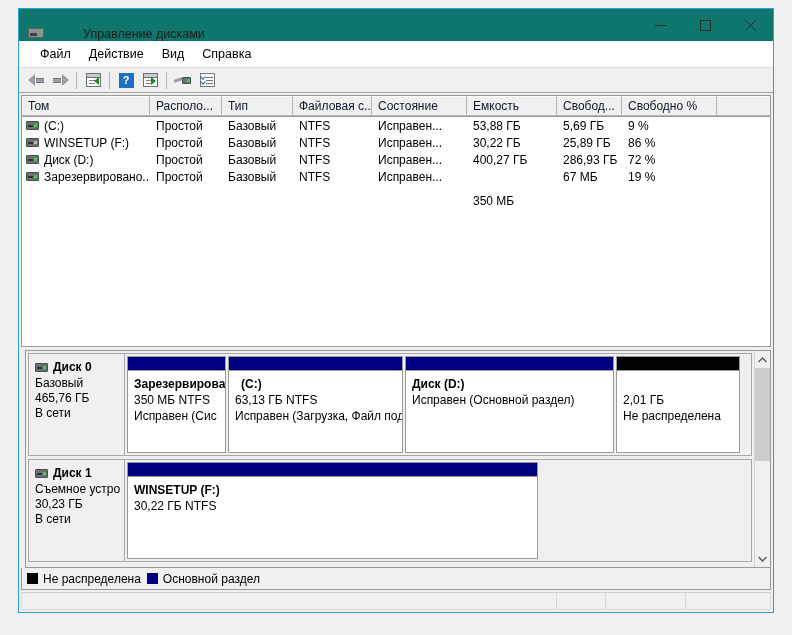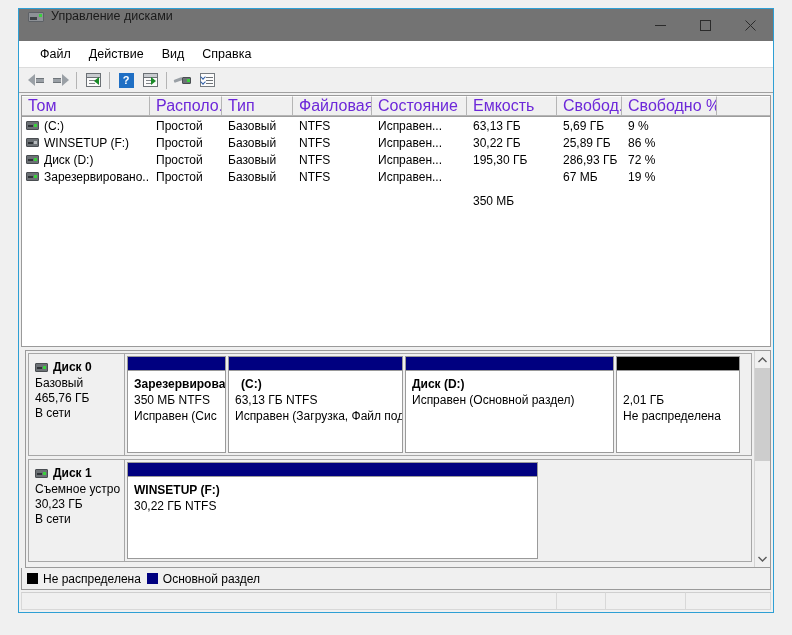--- a/index.html
+++ b/index.html
@@ -15,23 +15,24 @@
     position: absolute;
     left: 18px; top: 8px;
     width: 756px; height: 605px;
     background: #f0f0f0;
     border: 1px solid #2e9fd4;
     display: flex; flex-direction: column;
   }
   
   .titlebar {
     height: 32px; flex: none;
-    background: #737373;
-    display: flex; align-items: flex-start;
+    background: #0f766e;
+    display: flex; align-items: flex-end;
     position: relative;
+    gap: 32px;
   }
   .app-icon {
     width: 16px; height: 16px;
     margin-left: 9px; margin-right: 7px;
     position: relative; flex: none;
   }
   .app-icon .body {
     position: absolute; left: 0; top: 3px;
     width: 16px; height: 10px;
     background: #8d9196;
@@ -176,21 +177,21 @@
     display: flex;
     border-bottom: 1px solid #9c9c9c;
   }
   .col-head .ch {
     background: #f0f0f0;
     border-right: 1px solid #b5b5b5;
     border-top: 1px solid #fdfdfd;
     border-bottom: 1px solid #b5b5b5;
     display: flex; align-items: center;
     padding-left: 6px;
-    font-size: 16px; color: #6d28d9;
+    font-size: 12px; color: #0f172a;
     overflow: hidden; white-space: nowrap;
     flex: none;
   }
   .rows { flex: 1; background: #fff; }
   .row {
     height: 17px; display: flex; align-items: center;
     font-size: 12px;
   }
   .row .cell {
     flex: none; overflow: hidden; white-space: nowrap;
@@ -429,21 +430,21 @@
             <div class="drv-icon">
               <div class="d-slot"></div>
               <div class="d-led"></div>
             </div>
             <span>(C:)</span>
           </div>
           <div class="cell" style="width: 72px;">Простой</div>
           <div class="cell" style="width: 71px;">Базовый</div>
           <div class="cell" style="width: 79px;">NTFS</div>
           <div class="cell" style="width: 95px;">Исправен...</div>
-          <div class="cell" style="width: 90px;">63,13 ГБ</div>
+          <div class="cell" style="width: 90px;">53,88 ГБ</div>
           <div class="cell" style="width: 65px;">5,69 ГБ</div>
           <div class="cell" style="width: 95px;">9 %</div>
         </div>
         <div class="row">
           <div class="cell vol" style="width: 128px;">
             <div class="drv-icon nolled">
               <div class="d-slot"></div>
               <div class="d-led"></div>
             </div>
             <span>WINSETUP (F:)</span>
@@ -461,21 +462,21 @@
             <div class="drv-icon">
               <div class="d-slot"></div>
               <div class="d-led"></div>
             </div>
             <span>Диск (D:)</span>
           </div>
           <div class="cell" style="width: 72px;">Простой</div>
           <div class="cell" style="width: 71px;">Базовый</div>
           <div class="cell" style="width: 79px;">NTFS</div>
           <div class="cell" style="width: 95px;">Исправен...</div>
-          <div class="cell" style="width: 90px;">195,30 ГБ</div>
+          <div class="cell" style="width: 90px;">400,27 ГБ</div>
           <div class="cell" style="width: 65px;">286,93 ГБ</div>
           <div class="cell" style="width: 95px;">72 %</div>
         </div>
         <div class="row">
           <div class="cell vol" style="width: 128px;">
             <div class="drv-icon">
               <div class="d-slot"></div>
               <div class="d-led"></div>
             </div>
             <span>Зарезервировано...</span>

